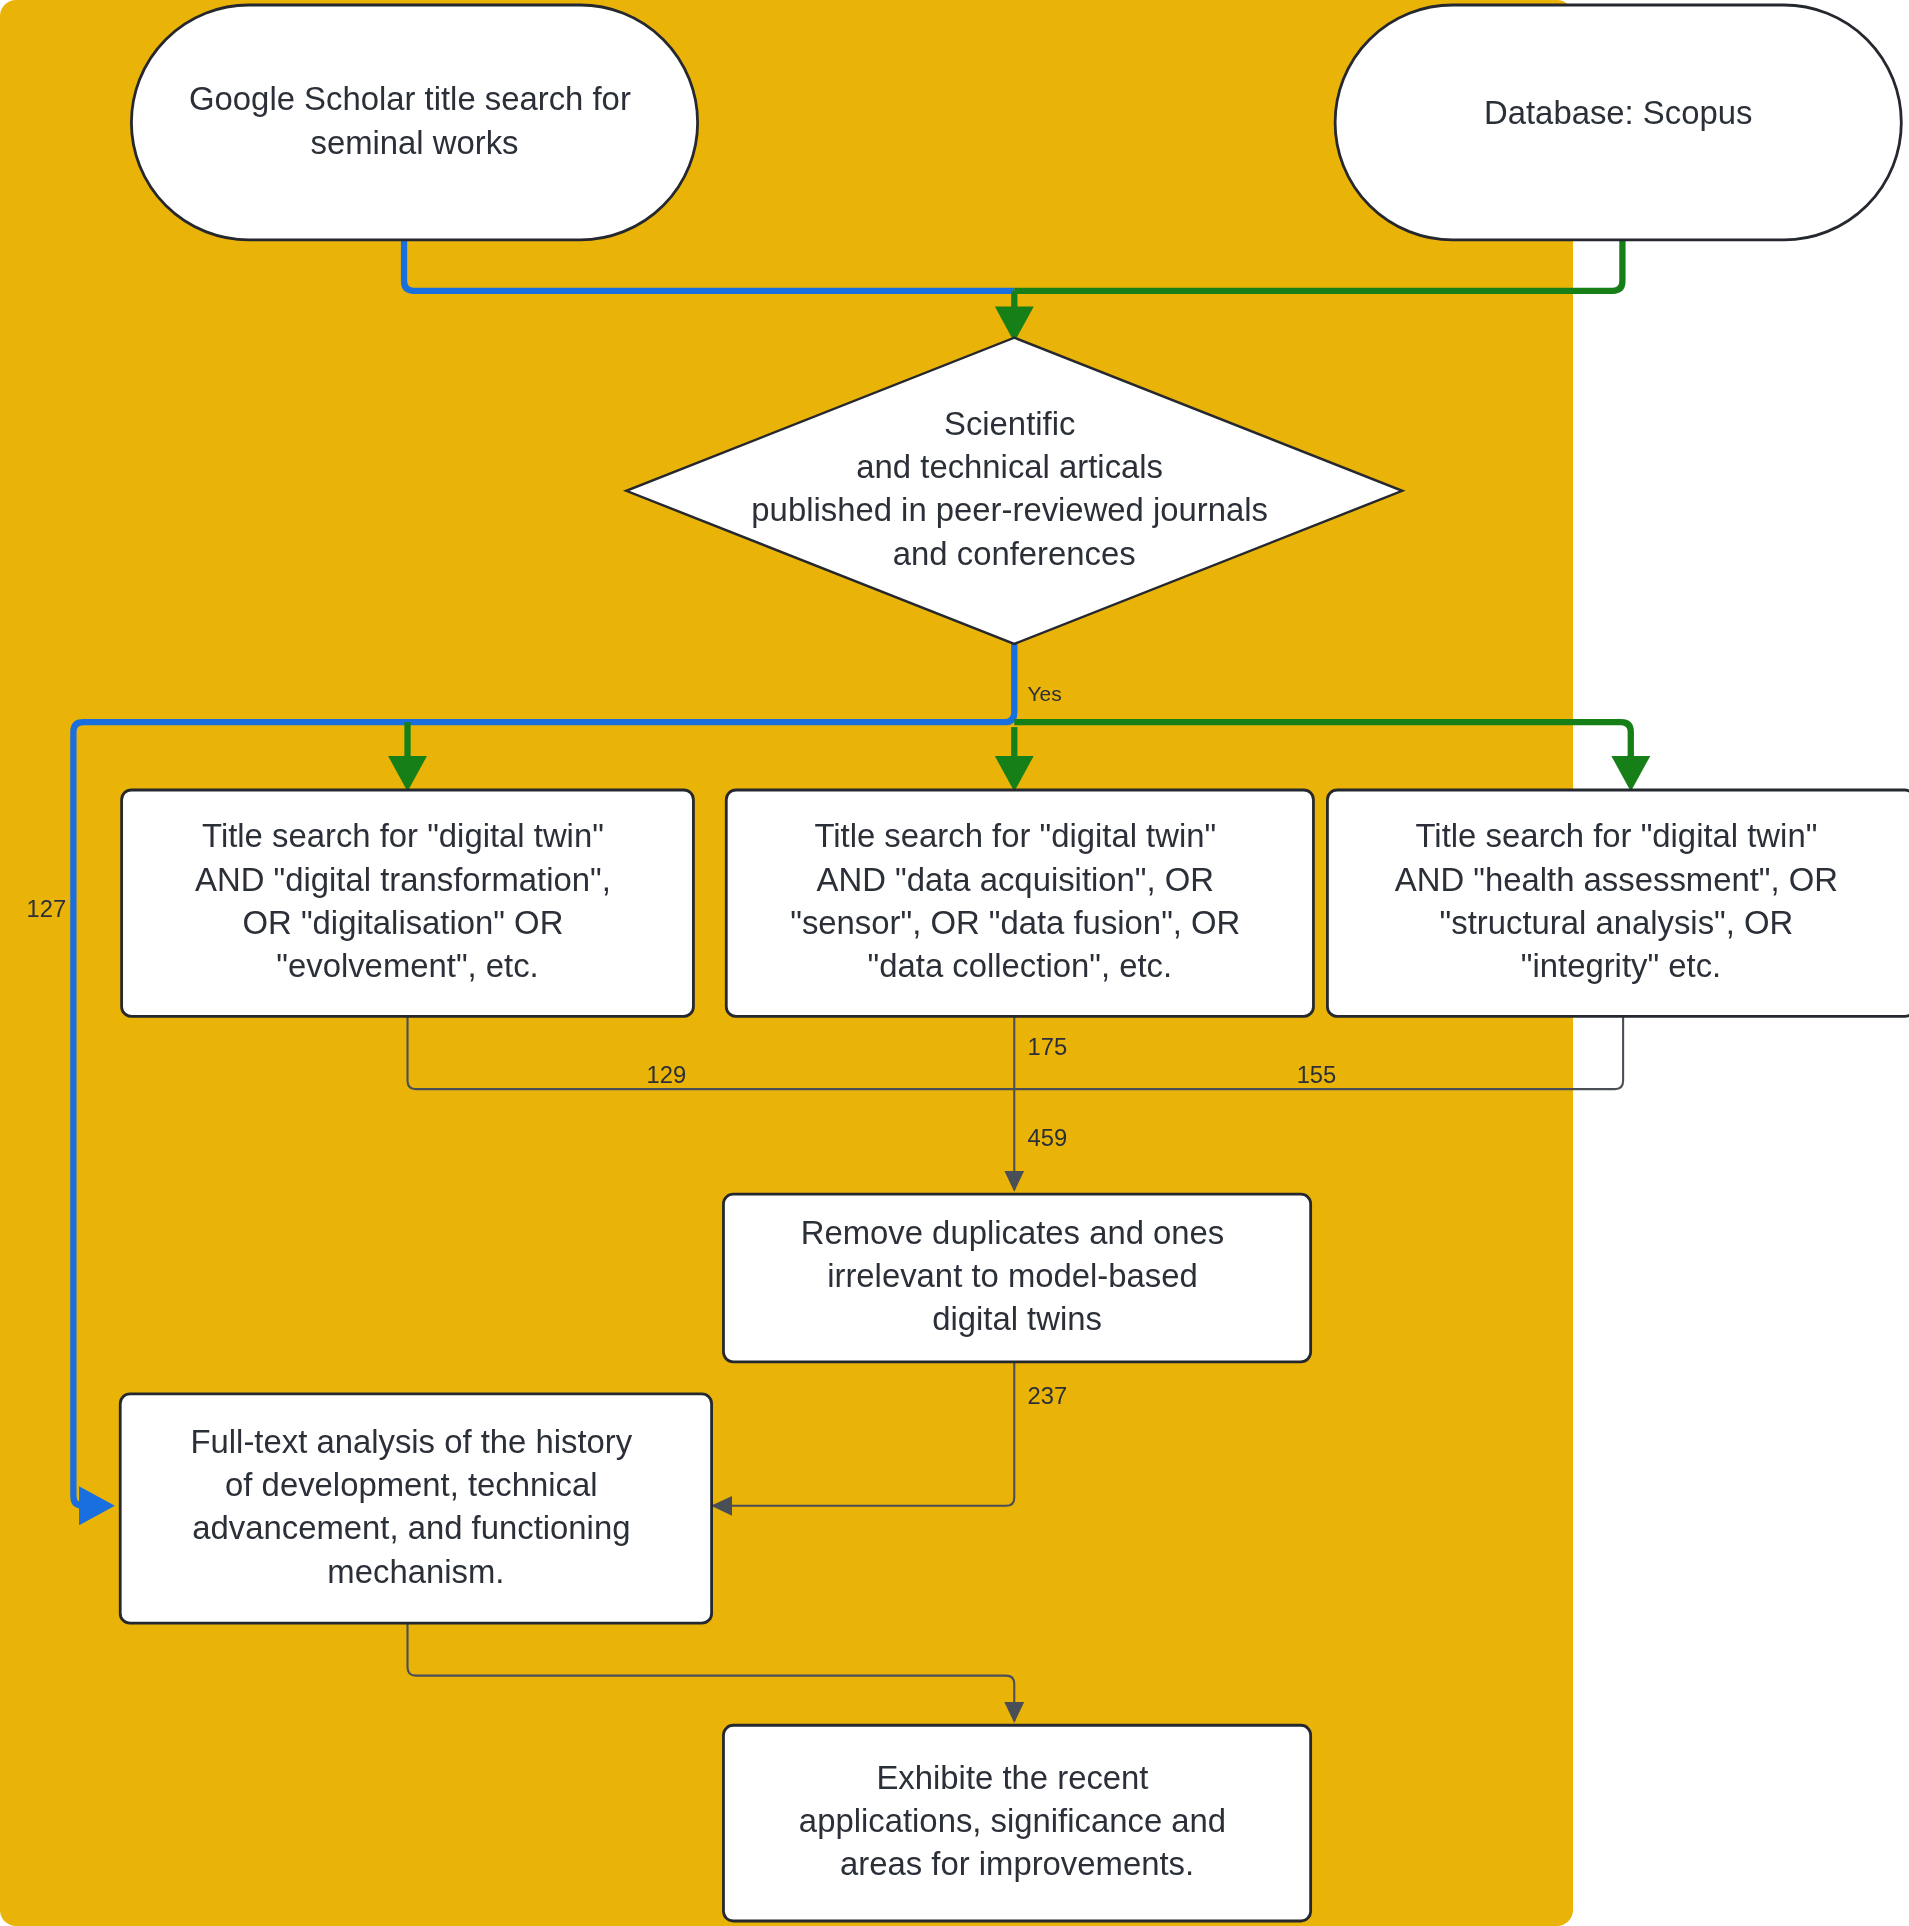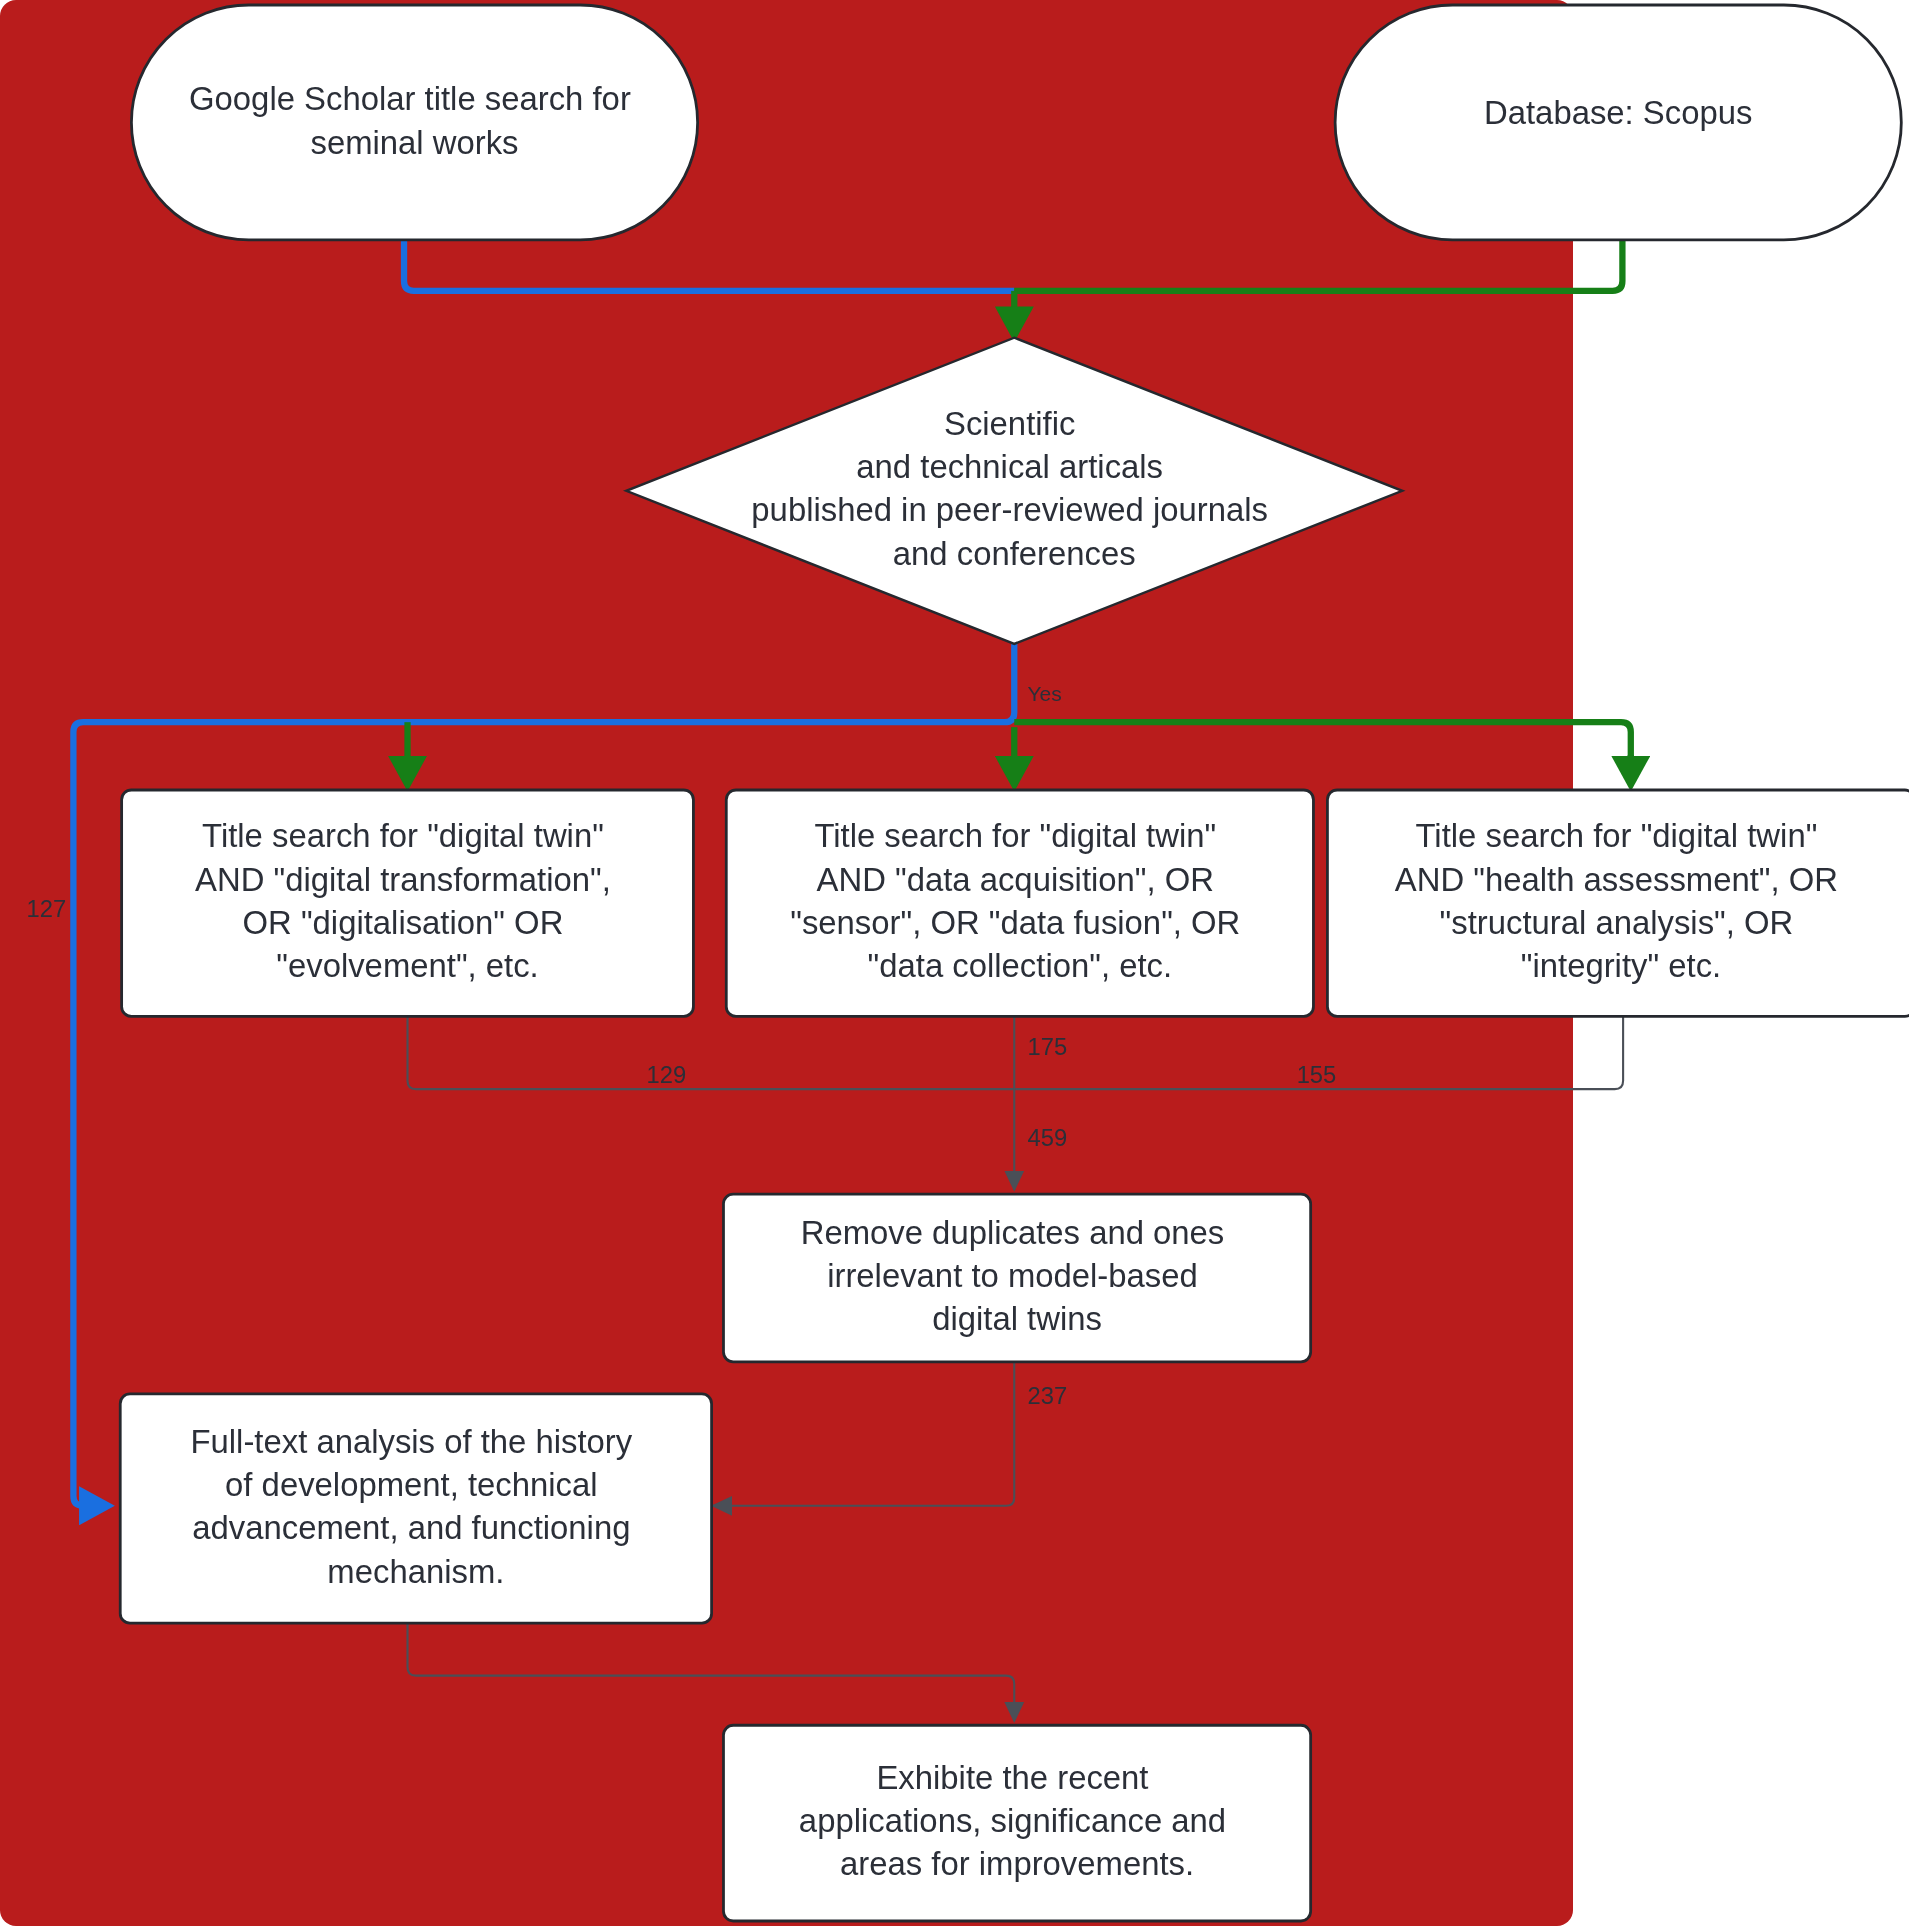--- a/index.html
+++ b/index.html
@@ -10,21 +10,21 @@
   body {
     width: 1909px;
     height: 1926px;
     font-family: "Liberation Sans", sans-serif;
     overflow: hidden;
   }
   #diagram-root {
     position: relative;
     width: 1573px;
     height: 1926px;
-    background: #b91c1c;
+    background: #eab308;
     border-radius: 16px;
   }
   svg.flow {
     position: absolute;
     top: 0;
     left: 0;
     width: 1909px;
     height: 1926px;
     display: block;
   }

